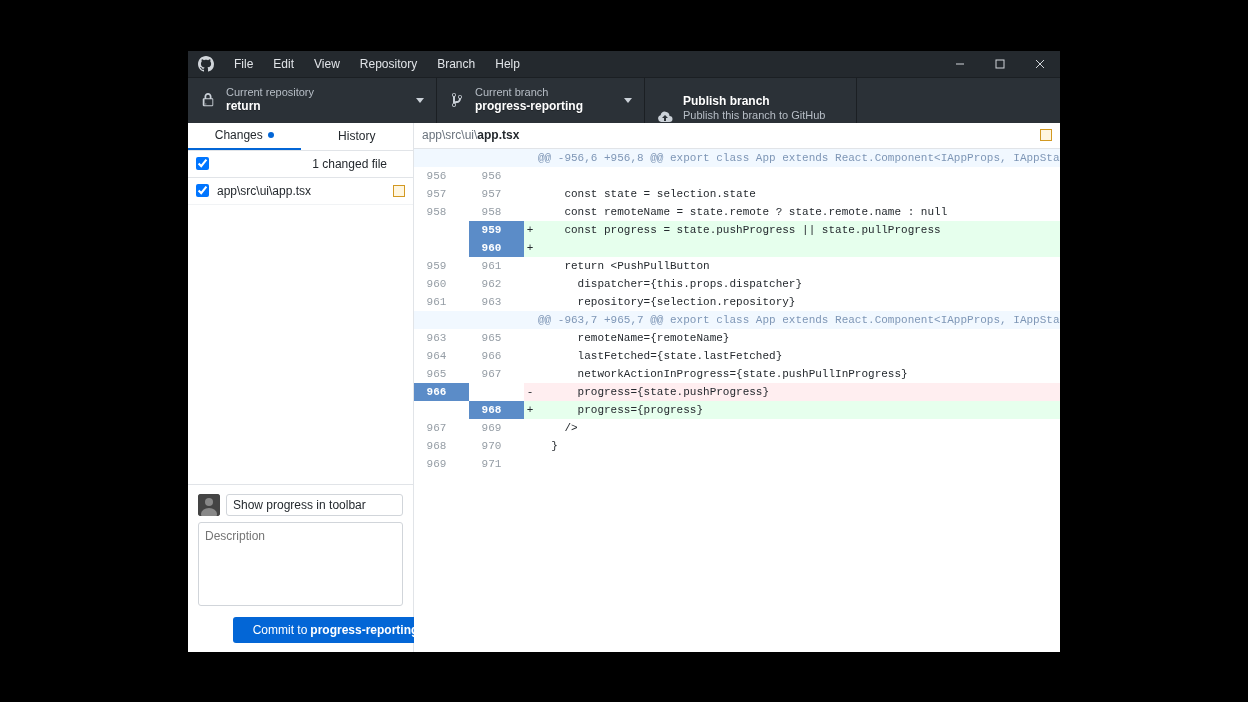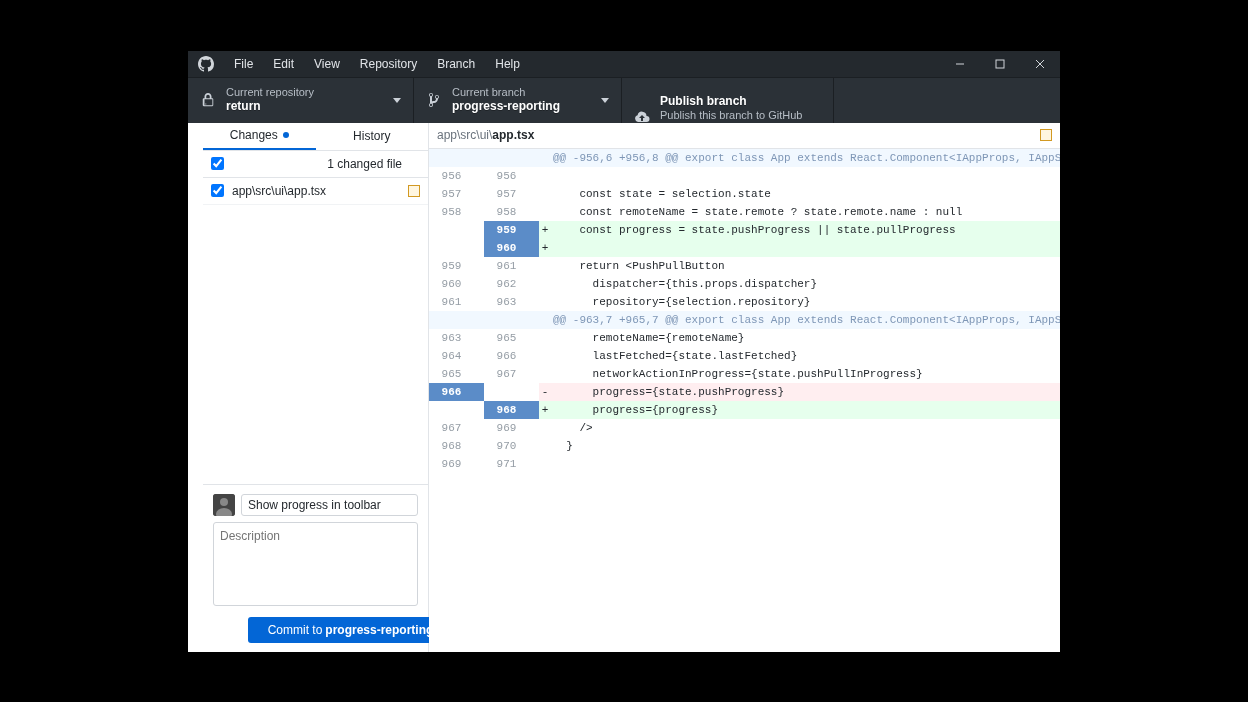--- a/index.html
+++ b/index.html
@@ -43,30 +43,30 @@
   display: flex;
 }
 .toolbar-seg {
   display:flex;
   align-items:center;
   padding: 0 12px;
   color: #e1e4e8;
   border-right: 1px solid #1b1f23;
   position: relative;
 }
-.toolbar-seg.repo { width: 226px; }
+.toolbar-seg.repo { width: 249px; }
 .toolbar-seg.branch { width: 208px; }
 .toolbar-seg.publish { width: 212px; align-items: flex-end; }
 .ts-icon { width: 16px; display:flex; align-items:center; justify-content:center; margin-right: 10px; fill: #cbd1d8; }
 .ts-text { display:flex; flex-direction:column; line-height:1.25; }
 .ts-text .label { font-size: 11px; color: #b7bec6; }
 .ts-text .value { font-size: 12px; color: #fff; font-weight: 600; text-shadow: 0 1px 0 rgba(0,0,0,.3);}
 .ts-caret { margin-left:auto; width:0; height:0; border-left:4px solid transparent; border-right:4px solid transparent; border-top:5px solid #cbd1d8; }
 
-.body { flex:1; display:flex; overflow:hidden;padding-left:15px; }
+.body { flex:1; display:flex; overflow:hidden; }
 
 .sidebar {
   width: 226px;
   border-right: 1px solid #e1e4e8;
   display:flex;
   flex-direction:column;
   background:#fff;
 }
 .tabs { display:flex; height:28px; border-bottom:1px solid #e1e4e8; }
 .tab { flex:1; display:flex; align-items:center; justify-content:center; font-size:12px; color:#24292e; cursor:default; }

